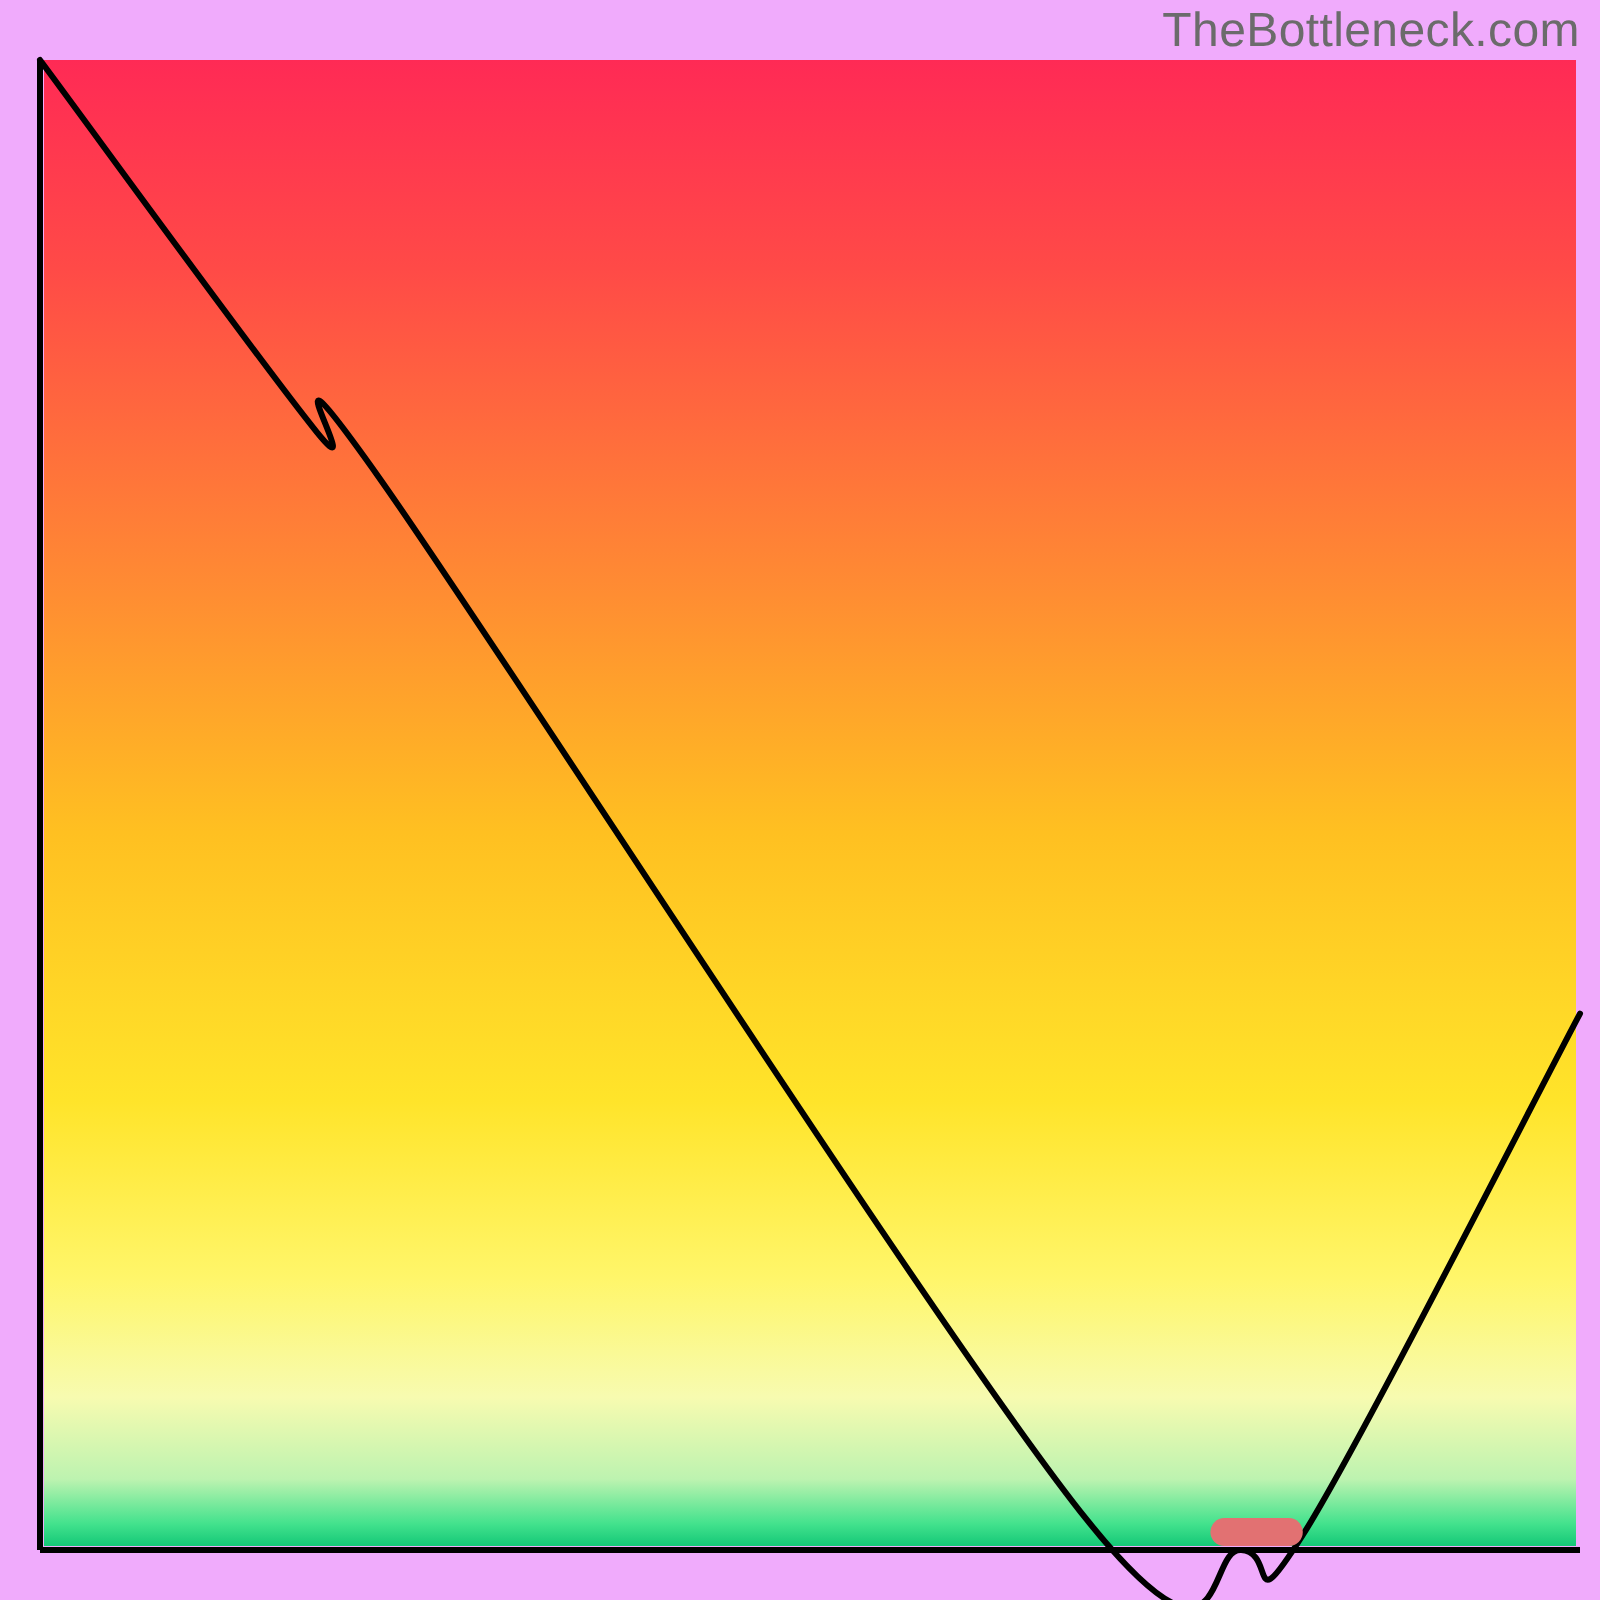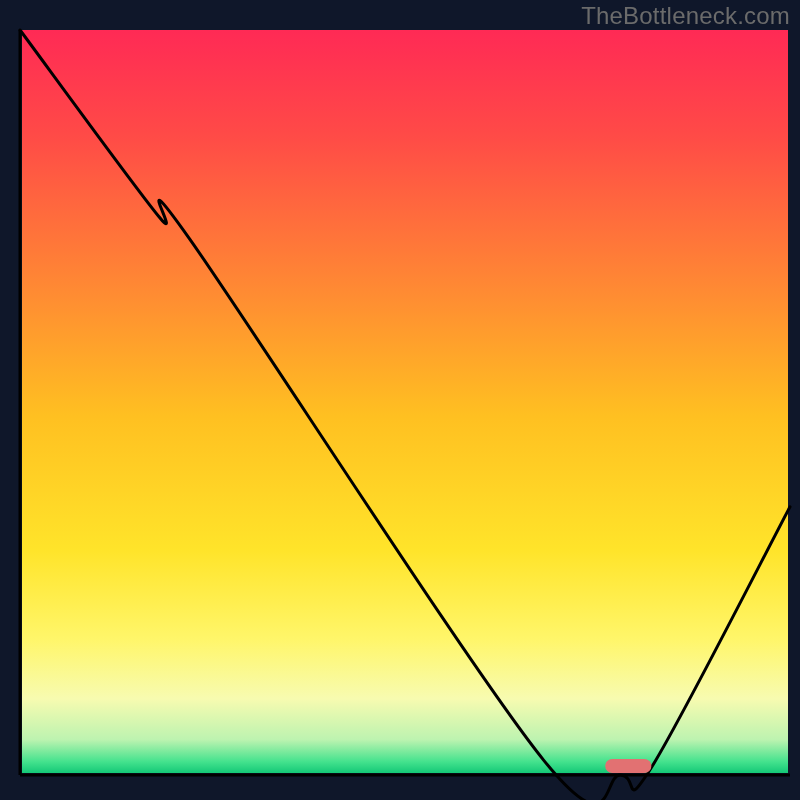--- a/index.html
+++ b/index.html
@@ -8,21 +8,21 @@
     width: 800px;
     height: 800px;
     overflow: hidden;
     background: #ffffff;
     font-family: Arial, Helvetica, sans-serif;
   }
   .stage {
     position: relative;
     width: 800px;
     height: 800px;
-    background: #0f172a;
+    background: #f0abfc;
   }
   .watermark {
     position: absolute;
     top: 2px;
     right: 10px;
     color: #6b6b6b;
     font-size: 24px;
     font-weight: 500;
     letter-spacing: 0.2px;
     z-index: 5;

